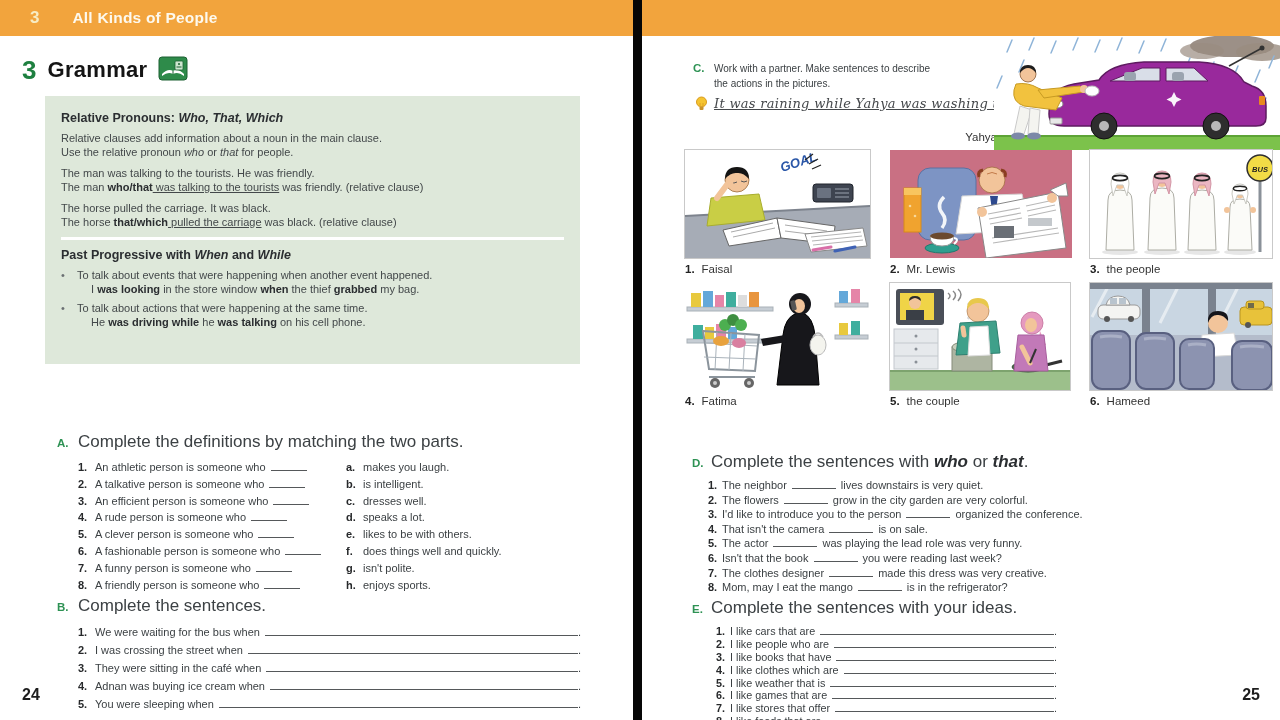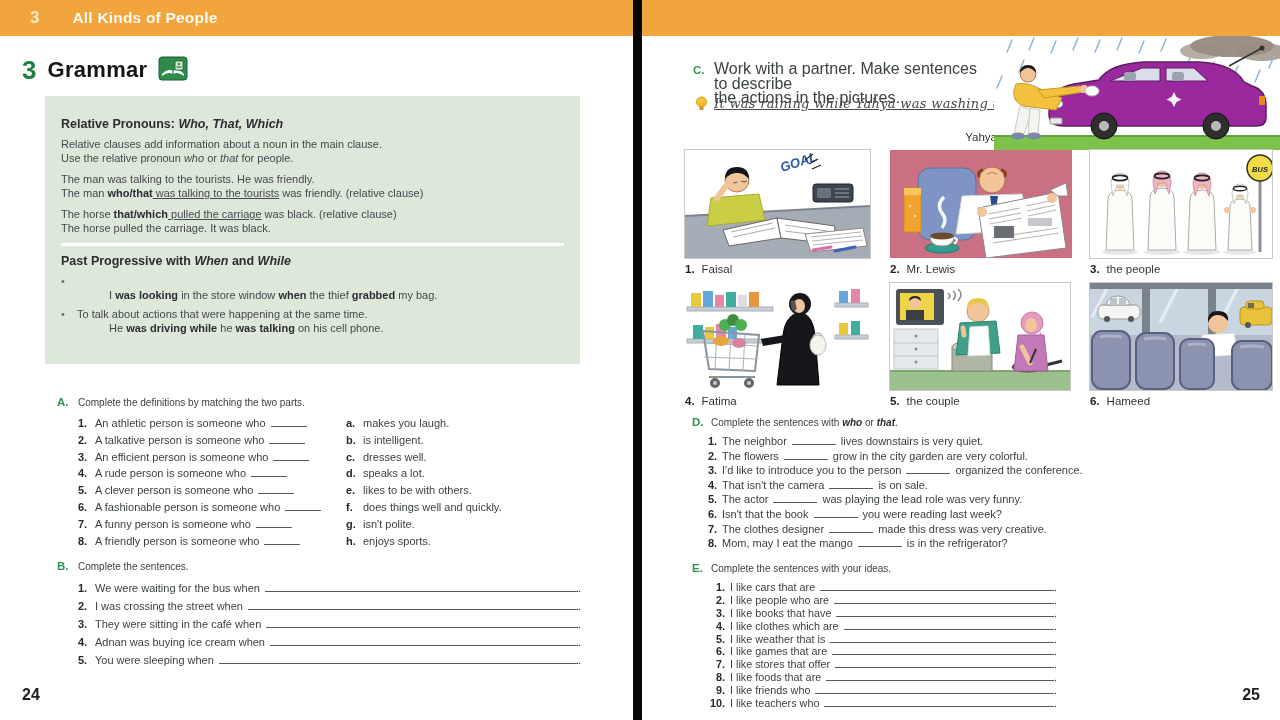--- a/index.html
+++ b/index.html
@@ -16,35 +16,35 @@
   
   .unit-bar{position:absolute;left:0;top:0;width:100%;height:36px;background:#F2A43D;display:flex;align-items:center;}
   .unit-num{color:#F7ECC4;font-weight:bold;font-size:17px;margin-left:30px;}
   .unit-title{color:#FDF9EE;font-weight:bold;font-size:15.5px;margin-left:33px;letter-spacing:.2px;}
 
   .section-heading{position:absolute;left:22px;top:52px;display:flex;align-items:center;gap:11px;height:36px;}
   .section-num{color:#1E8040;font-size:26px;font-weight:bold;}
   .section-title{color:#141414;font-size:22px;font-weight:bold;letter-spacing:.3px;}
 
   .grammar-box{position:absolute;left:45px;top:96px;width:535px;height:268px;background:#DEE8DA;
-    box-sizing:border-box;padding:20px 16px;font-size:11px;line-height:13.5px;color:#43484a;}
+    box-sizing:border-box;padding:14px 16px;font-size:11px;line-height:13.5px;color:#43484a;}
   .gb-title{font-size:12.5px;line-height:16px;margin-bottom:6px;color:#232629;}
   .gb-gap{height:8px;}
   .gb-divider{height:3px;background:#ffffff;margin:8px 0 7px 0;}
   .seg-b{font-weight:bold;color:#2b2e31;}
   .seg-i{font-style:italic;}
   .seg-u{text-decoration:underline;}
   .bullet-row{display:flex;}
   .bullet-dot{width:16px;flex-shrink:0;color:#6a6f72;}
-  .bullet-sub{margin-left:48px;}
+  .bullet-sub{margin-left:30px;}
 
   .exercise{position:absolute;}
   .ex-head{display:flex;align-items:baseline;}
   .ex-letter{color:#2E9254;font-weight:bold;font-size:11.5px;width:21px;flex-shrink:0;}
-  .ex-instr{font-size:10px;color:#3c4144;}
+  .ex-instr{font-size:17px;color:#3c4144;margin-top:36px;}
 
   #a-rows{margin-left:21px;margin-top:9px;}
   .a-row{display:flex;align-items:baseline;margin-bottom:4.8px;line-height:12px;font-size:11px;}
   .a-left{width:268px;display:flex;align-items:baseline;flex-shrink:0;}
   .a-right{display:flex;align-items:baseline;}
   .it-num{font-weight:bold;color:#27292b;width:17px;flex-shrink:0;}
   .it-txt{color:#3a3f42;white-space:nowrap;}
   .blank{display:inline-block;border-bottom:1px solid #55585a;height:8px;}
   .blank-short{width:36px;margin-left:5px;}
   .blank-mid{width:44px;margin:0 5px;}
@@ -55,21 +55,21 @@
   .b-row{display:flex;align-items:baseline;margin-bottom:6px;line-height:12px;font-size:11px;}
 
   .page-num{position:absolute;font-weight:bold;font-size:16px;color:#1d1d1d;}
   #page-num-left{left:22px;top:686px;}
   #page-num-right{right:20px;top:686px;}
 
   
   .right-bar{position:absolute;left:0;top:0;width:100%;height:36px;background:#F2A43D;}
 
   #ex-c{left:51px;top:62px;width:300px;}
-  .c-lines{font-size:16px;color:#3c4144;line-height:14.5px;}
+  .c-lines{font-size:10px;color:#3c4144;line-height:14.5px;}
   .example-row{position:absolute;left:53px;top:96px;display:flex;align-items:flex-start;width:340px;}
   .example-text{font-family:"DejaVu Serif",serif;font-style:italic;font-size:13px;color:#45484b;
     text-decoration:underline;letter-spacing:.3px;margin-left:6px;white-space:nowrap;}
   #yahya-label{position:absolute;left:270px;top:131px;width:85px;text-align:right;font-size:11.5px;color:#333;}
 
   .fig{position:absolute;}
   .fig svg{display:block;background:#fff;}
   .fig-border svg{outline:1px solid #c9c9c9;}
   .fig-caption{display:flex;align-items:baseline;margin-top:5px;font-size:11.5px;color:#333;}
   .cap-num{font-weight:bold;color:#222;margin-right:7px;}
@@ -110,26 +110,27 @@
   </div>
 
   <div class="grammar-box">
     <div class="gb-title"><span class="seg-b">Relative Pronouns: </span><span class="seg-b seg-i">Who, That, Which</span></div>
     <div><span>Relative clauses add information about a noun in the main clause.</span></div>
     <div><span>Use the relative pronoun </span><span class="seg-i">who</span><span> or </span><span class="seg-i">that</span><span> for people.</span></div>
     <div class="gb-gap"></div>
     <div><span>The man was talking to the tourists. He was friendly.</span></div>
     <div><span>The man </span><span class="seg-b">who/that</span><span class="seg-u"> was talking to the tourists</span><span> was friendly. (relative clause)</span></div>
     <div class="gb-gap"></div>
+    <div><span>The horse pulled the carriage. It was black.</span></div>
     <div><span>The horse </span><span class="seg-b">that/which</span><span class="seg-u"> pulled the carriage</span><span> was black. (relative clause)</span></div>
-    <div><span>The horse pulled the carriage. It was black.</span></div>
     <div class="gb-divider"></div>
     <div class="gb-title"><span class="seg-b">Past Progressive with </span><span class="seg-b seg-i">When</span><span class="seg-b"> and </span><span class="seg-b seg-i">While</span></div>
     <div class="bullet-row">
       <span class="bullet-dot">•</span>
+      <span><span>To talk about events that were happening when another event happened.</span></span>
     </div>
     <div class="bullet-sub"><span>I </span><span class="seg-b">was looking</span><span> in the store window </span><span class="seg-b">when</span><span> the thief </span><span class="seg-b">grabbed</span><span> my bag.</span></div>
     <div style="height:6px;"></div>
     <div class="bullet-row">
       <span class="bullet-dot">•</span>
       <span><span>To talk about actions that were happening at the same time.</span></span>
     </div>
     <div class="bullet-sub"><span>He </span><span class="seg-b">was driving while</span><span> he </span><span class="seg-b">was talking</span><span> on his cell phone.</span></div>
   </div>
 

